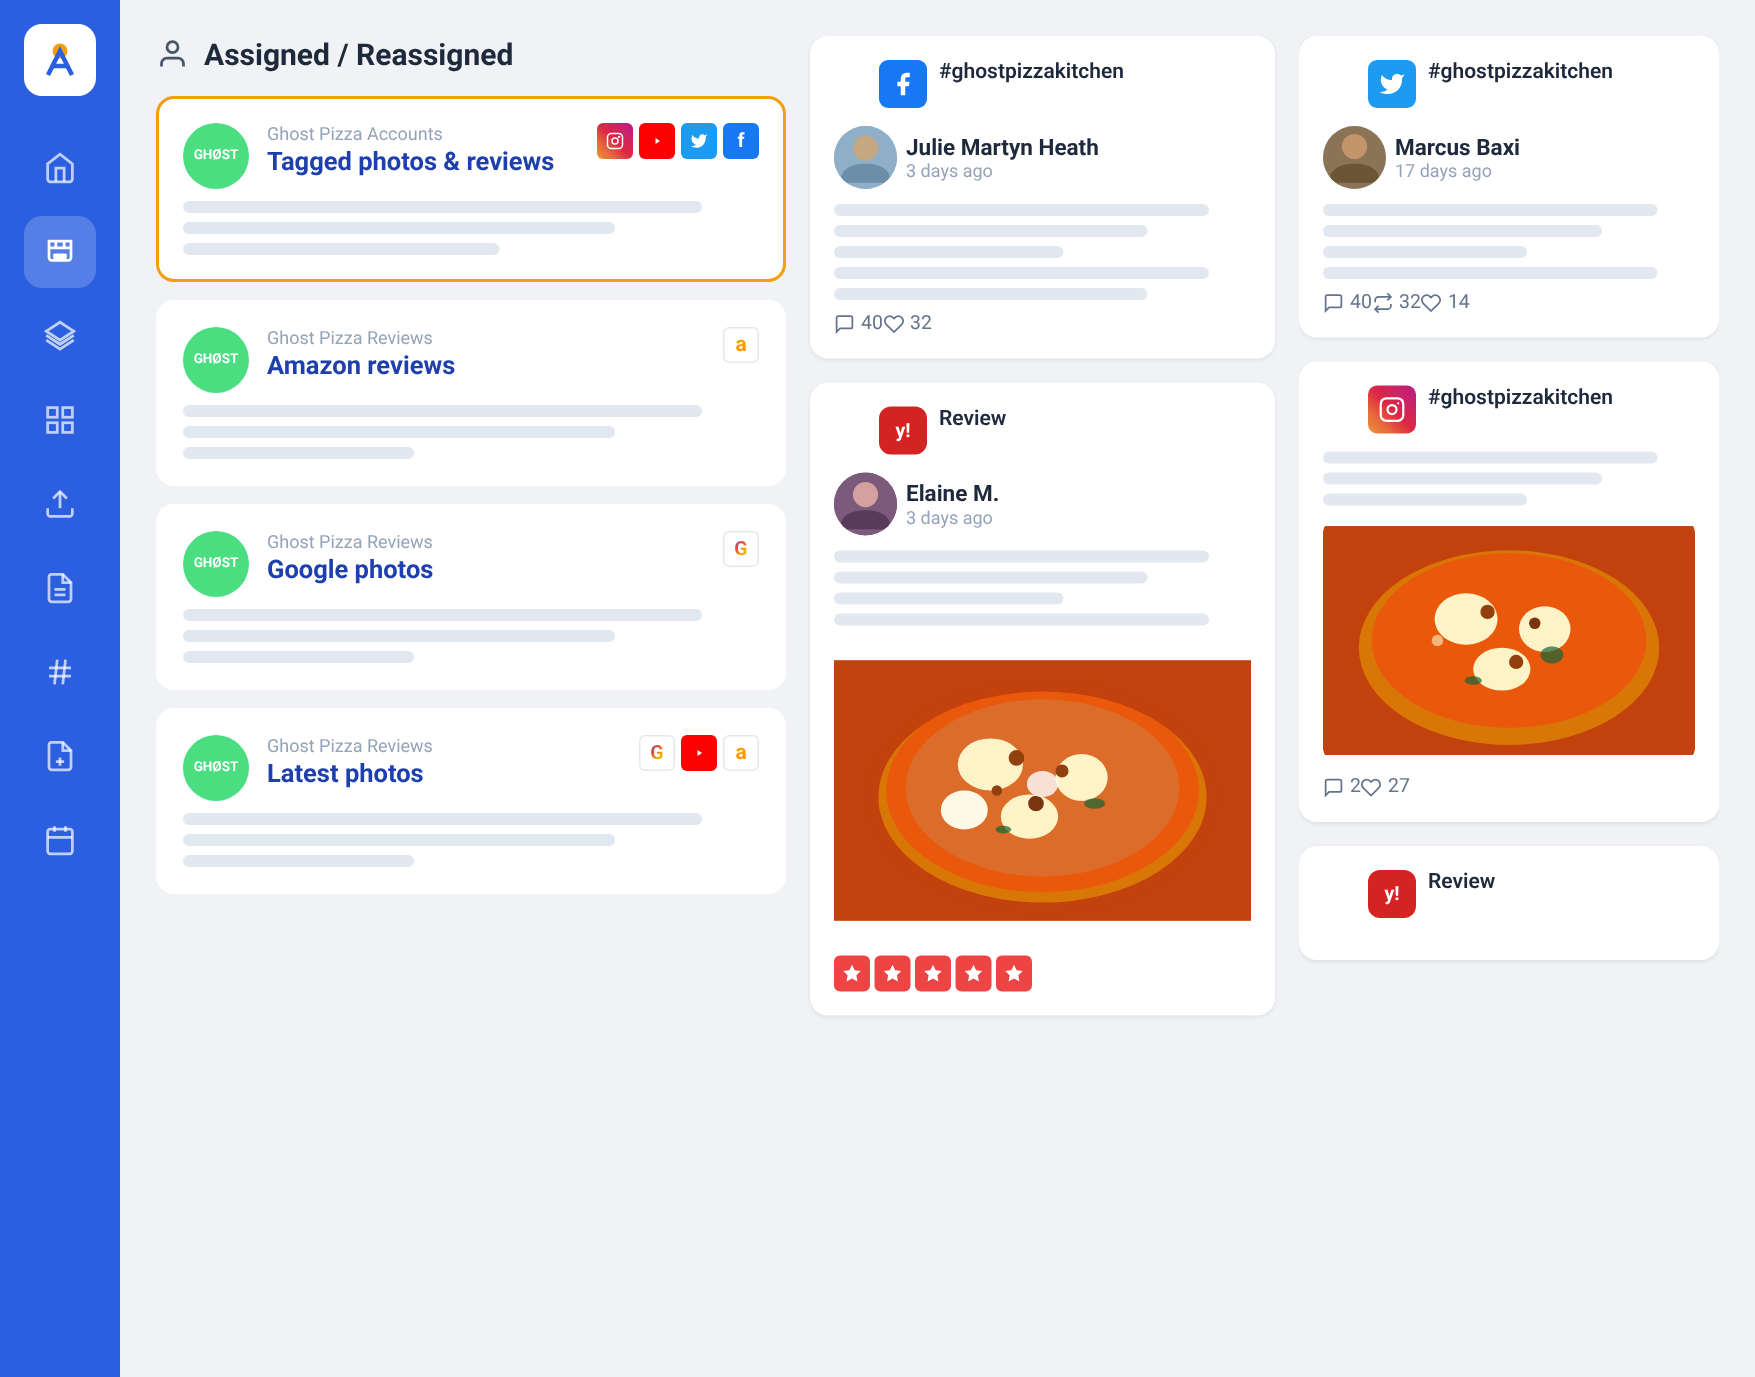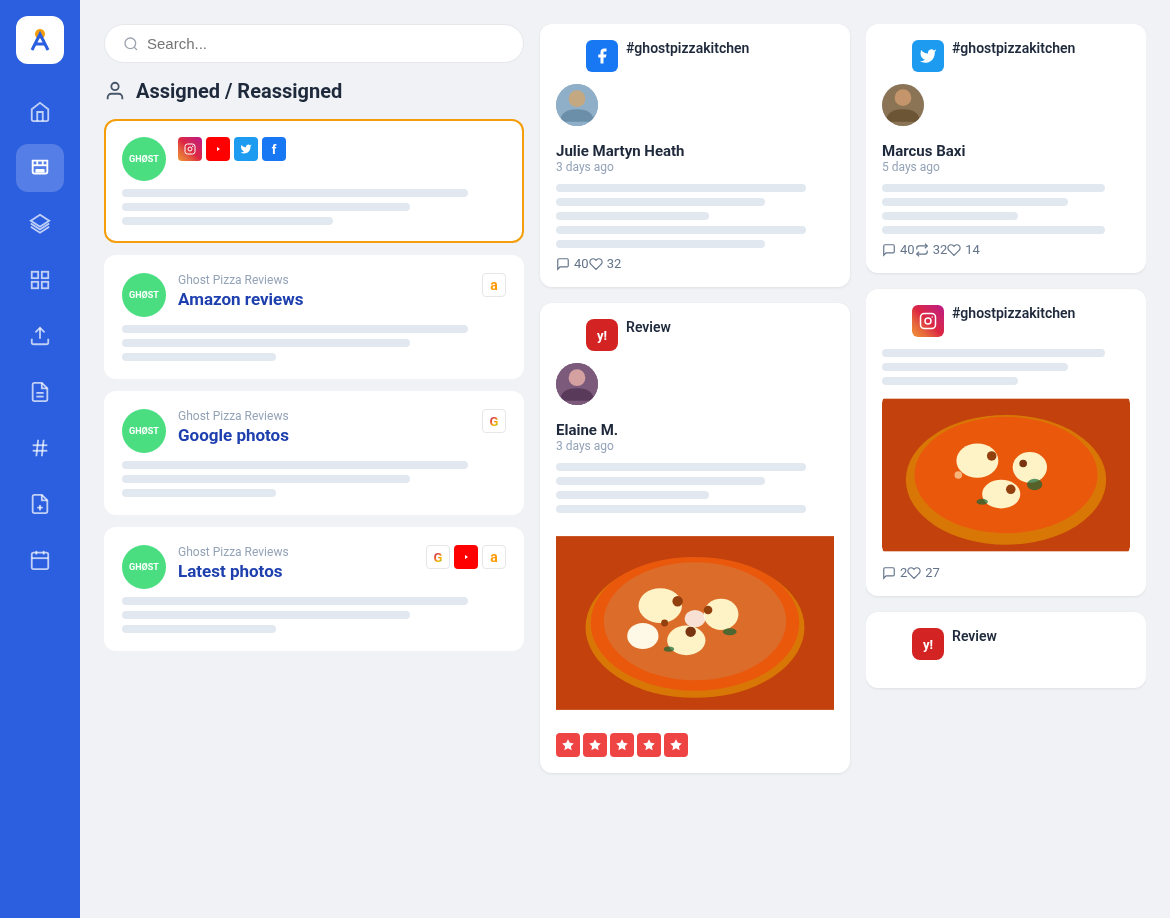--- a/index.html
+++ b/index.html
@@ -231,24 +231,23 @@
     .post-platform-badge.yelp { background: #d32323; }
     .post-platform-badge svg { color: white; width: 18px; height: 18px; }
     .post-hashtag {
       font-size: 14px;
       font-weight: 600;
       color: #1e293b;
     }
 
     .post-author {
       display: flex;
-      align-items: flex-start;
-      gap: 16px;
+      align-items: center;
+      gap: 6px;
       margin-bottom: 10px;
-      flex-direction: column;
     }
     .author-avatar {
       width: 42px;
       height: 42px;
       border-radius: 50%;
       background: #cbd5e1;
       overflow: hidden;
       flex-shrink: 0;
     }
     .author-name {
@@ -398,41 +397,38 @@
       <line x1="8" y1="2" x2="8" y2="6"></line>
       <line x1="3" y1="10" x2="21" y2="10"></line>
     </svg>
   </div>
 </nav>
 
 <div class="main-content">
 
   <div class="left-panel">
 
-    <div class="search-bar">
-      <svg viewBox="0 0 24 24" fill="none" stroke="#9ca3af" stroke-width="2" style="width:16px;height:16px;flex-shrink:0">
-        <circle cx="11" cy="11" r="8"></circle>
-        <line x1="21" y1="21" x2="16.65" y2="16.65"></line>
-      </svg>
-      <input type="text" placeholder="Search..." style="">
-    </div>
 
     <div class="section-title">
       <svg viewBox="0 0 24 24" fill="none" stroke="#475569" stroke-width="2" style="width:22px;height:22px">
         <path d="M20 21v-2a4 4 0 00-4-4H8a4 4 0 00-4 4v2"></path>
         <circle cx="12" cy="7" r="4"></circle>
       </svg>
       <span>Assigned / Reassigned</span>
     </div>
 
     <div class="stream-list">
 
       <div class="stream-card active">
         <div class="stream-card-header">
           <div class="ghost-avatar" style="background:#4ade80;font-size:9px">GHØST</div>
+          <div class="stream-card-info">
+            <div class="stream-card-label">Ghost Pizza Accounts</div>
+            <div class="stream-card-title">Tagged photos &amp; reviews</div>
+          </div>
           <div class="stream-card-icons">
             <div class="platform-icon instagram">
               <svg viewBox="0 0 24 24" fill="white" style="width:12px;height:12px">
                   <rect x="2" y="2" width="20" height="20" rx="5" fill="none" stroke="white" stroke-width="2"></rect>
                   <circle cx="12" cy="12" r="4" fill="none" stroke="white" stroke-width="2"></circle>
                   <circle cx="17.5" cy="6.5" r="1.5" fill="white"></circle>
                 </svg>
             </div>
             <div class="platform-icon youtube">
               <svg viewBox="0 0 24 24" style="width:12px;height:12px">
@@ -674,21 +670,21 @@
       <div class="post-author">
         <div class="author-avatar">
           <svg viewBox="0 0 40 40" style="width:42px;height:42px">
             <rect width="40" height="40" fill="#8b7355"></rect>
             <circle cx="20" cy="13" r="8" fill="#c4956b"></circle>
             <path d="M4 36 Q4 24 20 24 Q36 24 36 36" fill="#6b5535"></path>
           </svg>
         </div>
         <div>
           <div class="author-name">Marcus Baxi</div>
-          <div class="author-time">5 days ago</div>
+          <div class="author-time">17 days ago</div>
         </div>
       </div>
       <div class="content-lines">
         <div class="content-line long"></div>
         <div class="content-line medium"></div>
         <div class="content-line short"></div>
         <div class="content-line long"></div>
       </div>
       <div class="post-actions">
         <span class="post-action">

